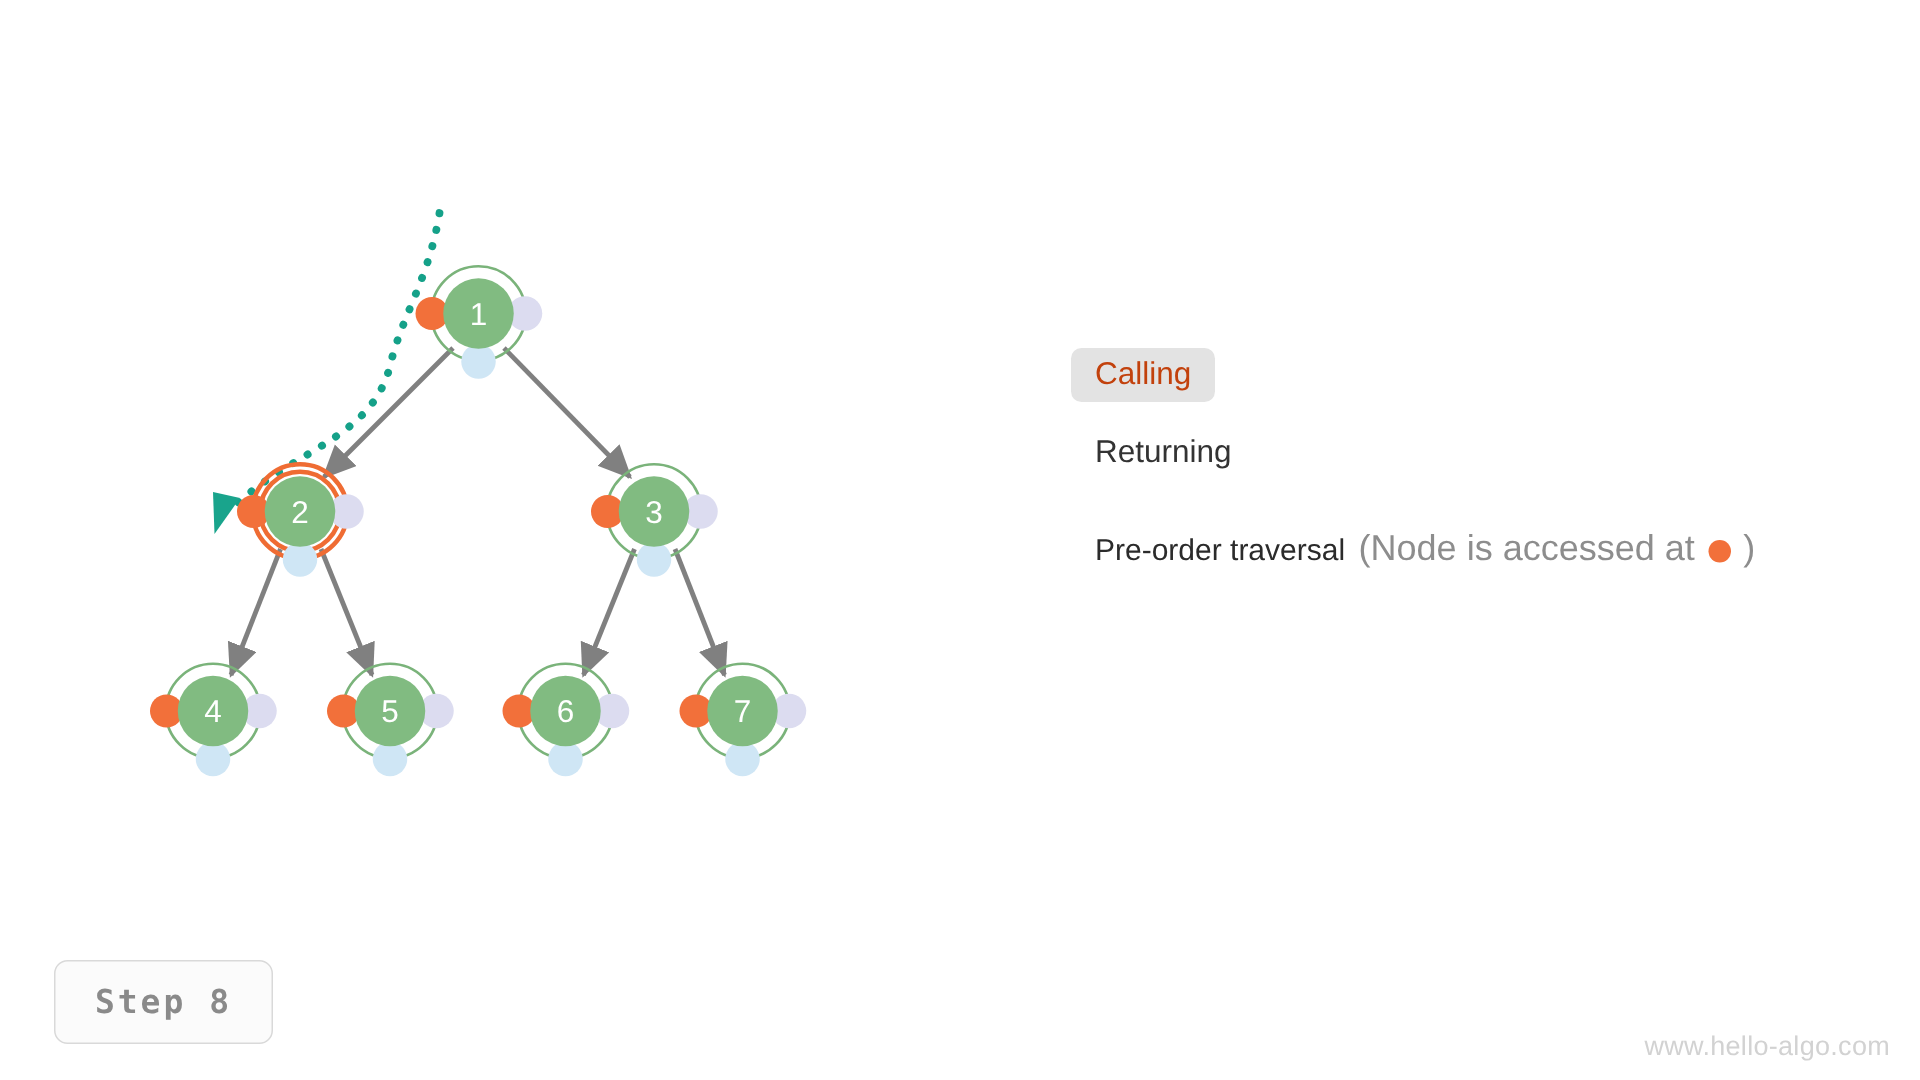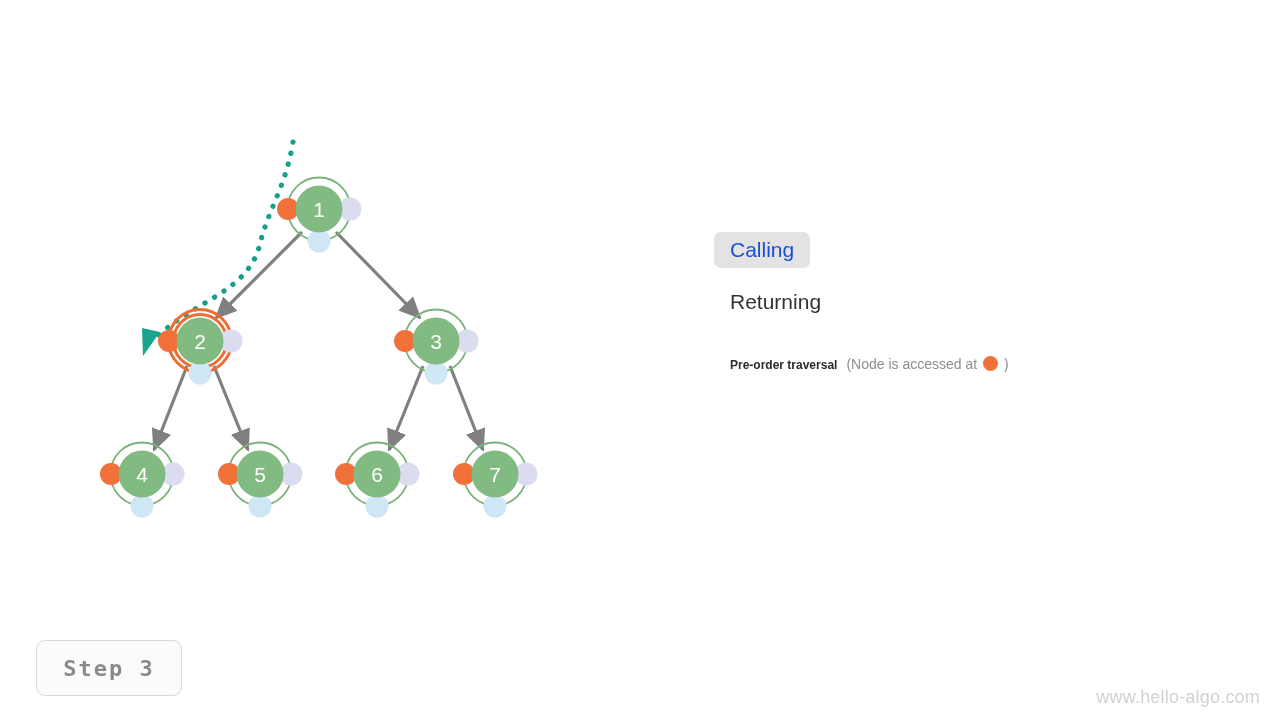--- a/index.html
+++ b/index.html
@@ -32,47 +32,47 @@
     top: 232px;
     width: 540px;
   }
 
   .state-badge {
     display: inline-block;
     background: #e3e3e3;
     border-radius: 7px;
     padding: 7px 16px 8px 16px;
     font-size: 21px;
-    color: #1d4ed8;
+    color: #c2410c;
     line-height: 1;
   }
   .state-plain {
     display: block;
     padding: 7px 16px 8px 16px;
     font-size: 21px;
     color: #333333;
     line-height: 1;
     margin-top: 16px;
   }
 
   .traversal-head {
     margin-top: 34px;
     padding-left: 16px;
     font-size: 18.5px;
     line-height: 1;
     white-space: nowrap;
   }
   .traversal-title {
-    font-weight: bold;
+    font-weight: normal;
     color: #2b2b2b;
-    font-size: 12px;
+    font-size: 20px;
   }
   .traversal-note {
     color: #8d8d8d;
-    font-size: 14px;
+    font-size: 24px;
     margin-left: 9px;
   }
   .inline-dot {
     display: inline-block;
     width: 15px;
     height: 15px;
     border-radius: 50%;
     background: #f2703a;
     vertical-align: -2px;
     margin: 0 2px;
@@ -222,18 +222,18 @@
   <div class="traversal-head">
     <span class="traversal-title">Pre-order traversal</span><span class="traversal-note"><span>(Node is accessed at</span>
       <span class="inline-dot"></span>
       <span class="paren">)</span>
     </span>
   </div>
 
 </div>
 
 <div id="step-badge">
-  <span>Step 3</span>
+  <span>Step 8</span>
 </div>
 
 <div id="watermark">
   <span>www.hello-algo.com</span>
 </div>
 
 </body></html>

